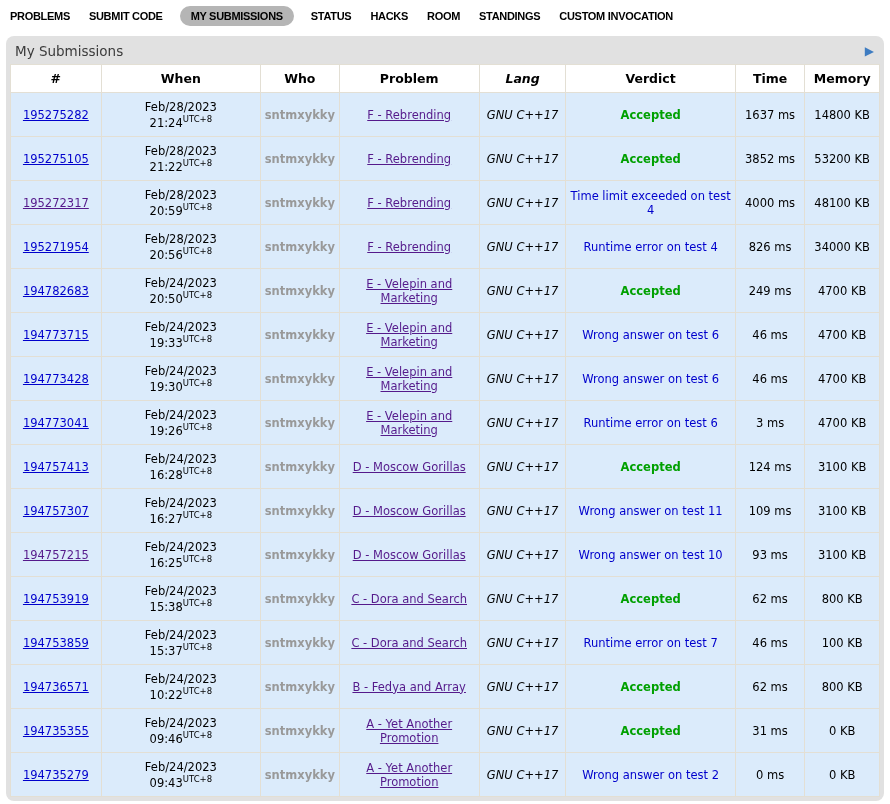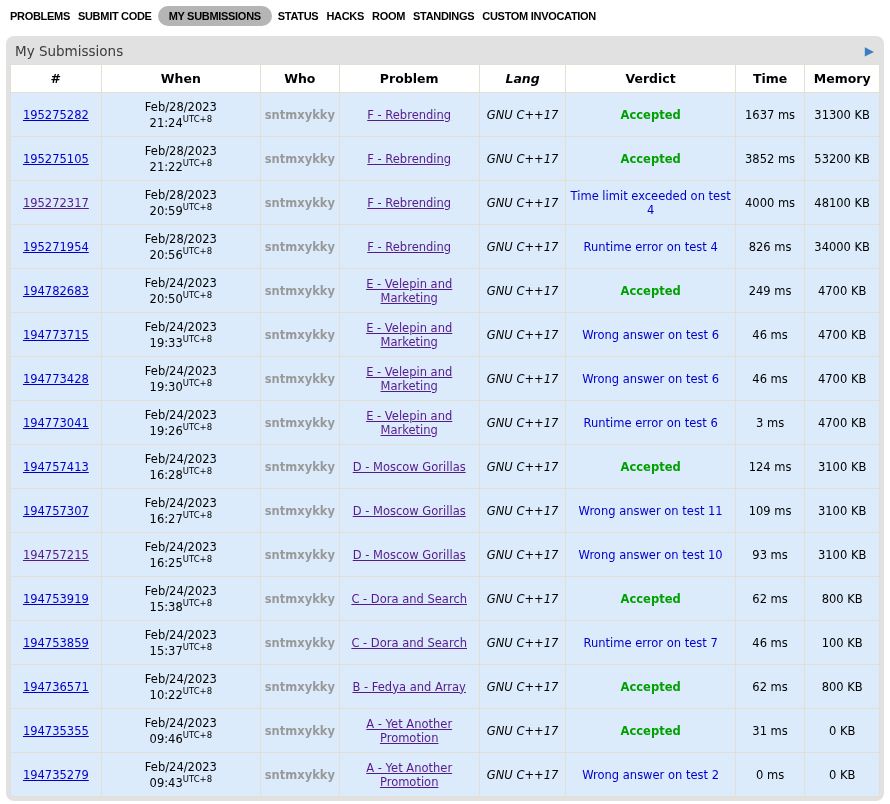--- a/index.html
+++ b/index.html
@@ -16,21 +16,21 @@
   html, body {
     margin: 0; padding: 0;
     background: #FFFFFF;
     font-family: "DejaVu Sans", "Liberation Sans", sans-serif;
     width: 890px;
   }
   
   .topnav {
     display: flex;
     align-items: center;
-    gap: 4px;
+    gap: 15px;
     padding: 6px 8px 5px 8px;
   }
   .topnav a {
     font-family: "Liberation Sans", sans-serif;
     font-size: 11px;
     font-weight: bold;
     letter-spacing: -0.3px;
     color: #000000;
     text-decoration: none;
     text-transform: uppercase;
@@ -169,21 +169,21 @@
       <span class="handle">sntmxykky</span>
     </td>
     <td class="col-problem">
       <a href="#" class="problem-link visited">F - Rebrending</a>
     </td>
     <td class="col-lang">GNU C++17</td>
     <td class="col-verdict">
       <span class="verdict-text accepted">Accepted</span>
     </td>
     <td class="col-time">1637 ms</td>
-    <td class="col-memory">31300 KB</td>
+    <td class="col-memory">14800 KB</td>
   </tr>
         <tr>
     <td class="col-id">
       <a href="#" class="id-link">195275105</a>
     </td>
     <td class="col-when">
       <div>Feb/28/2023</div>
       <div class="when-time"><span>21:22</span><sup>UTC+8</sup></div>
     </td>
     <td class="col-who">

